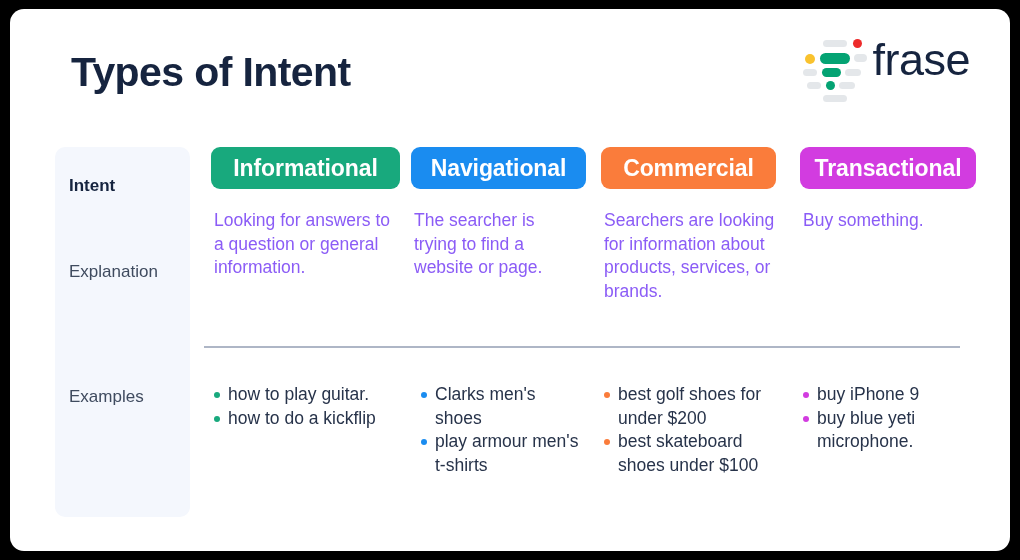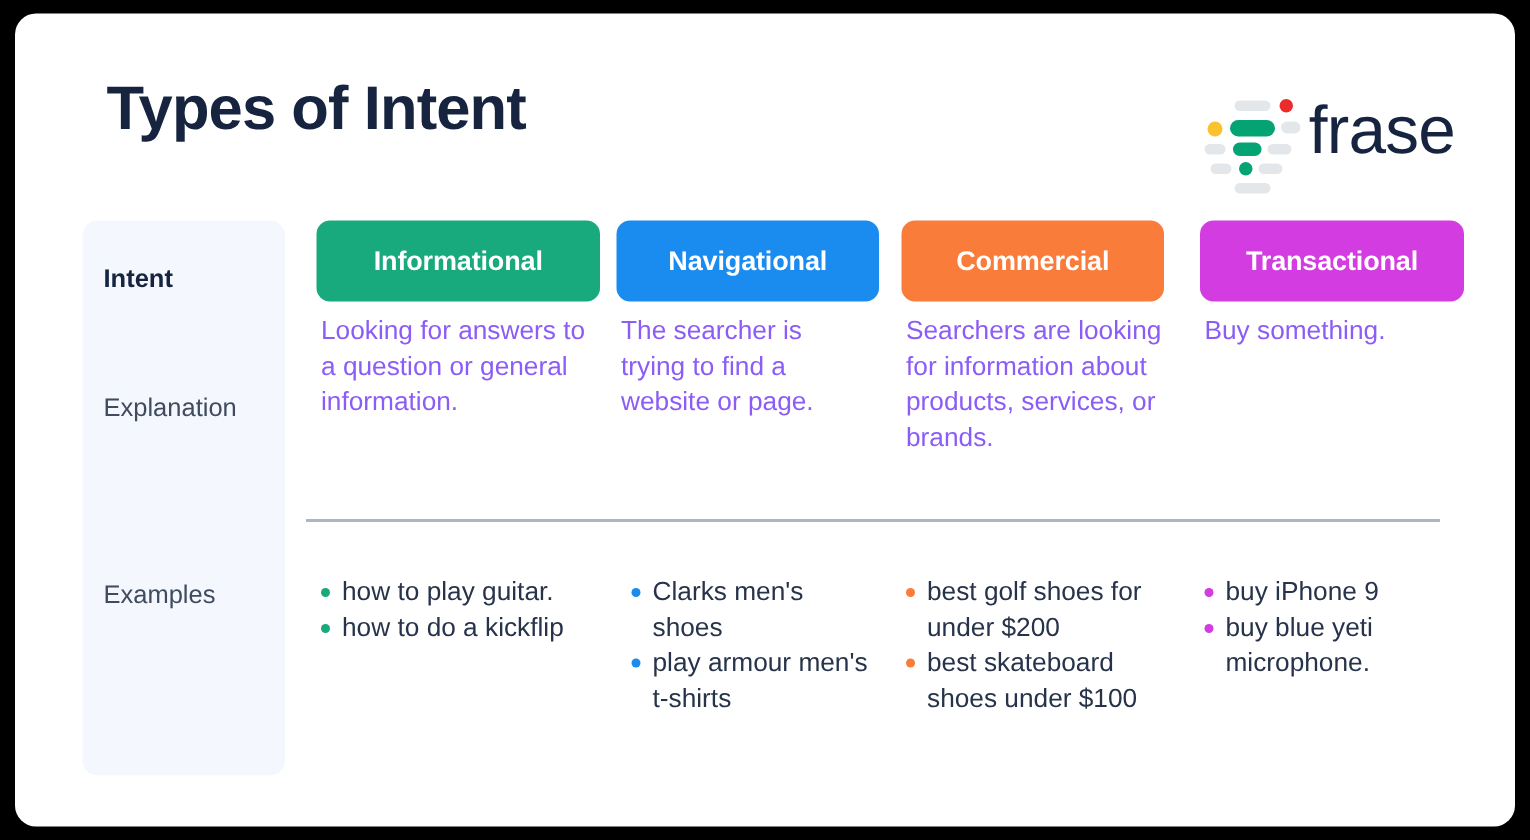--- a/index.html
+++ b/index.html
@@ -47,21 +47,21 @@
     font-size: 41px;
     font-weight: bold;
     color: #16243f;
     letter-spacing: -0.6px;
     white-space: nowrap;
   }
 
   #logo {
     position: absolute;
     right: 40px;
-    top: 48px;
+    top: 21px;
     height: 64px;
     display: flex;
     align-items: center;
     gap: 13px;
   }
 
   #logo-mark {
     position: relative;
     width: 56px;
     height: 56px;
@@ -134,27 +134,27 @@
     width: 190px;
   }
   #col-0 { left: 191px; }
   #col-1 { left: 391px; }
   #col-2 { left: 581px; }
   #col-3 { left: 780px; }
 
   .pill {
     position: absolute;
     top: 16px;
-    height: 54px;
+    height: 42px;
     border-radius: 9px;
     display: flex;
     align-items: center;
     justify-content: center;
     color: #ffffff;
-    font-size: 18px;
+    font-size: 23px;
     font-weight: bold;
     letter-spacing: -0.1px;
     white-space: nowrap;
   }
   #col-0 .pill { left: 10px; width: 189px; }
   #col-1 .pill { left: 10px; width: 175px; }
   #col-2 .pill { left: 10px; width: 175px; }
   #col-3 .pill { left: 10px; width: 176px; }
 
   .explanation {

